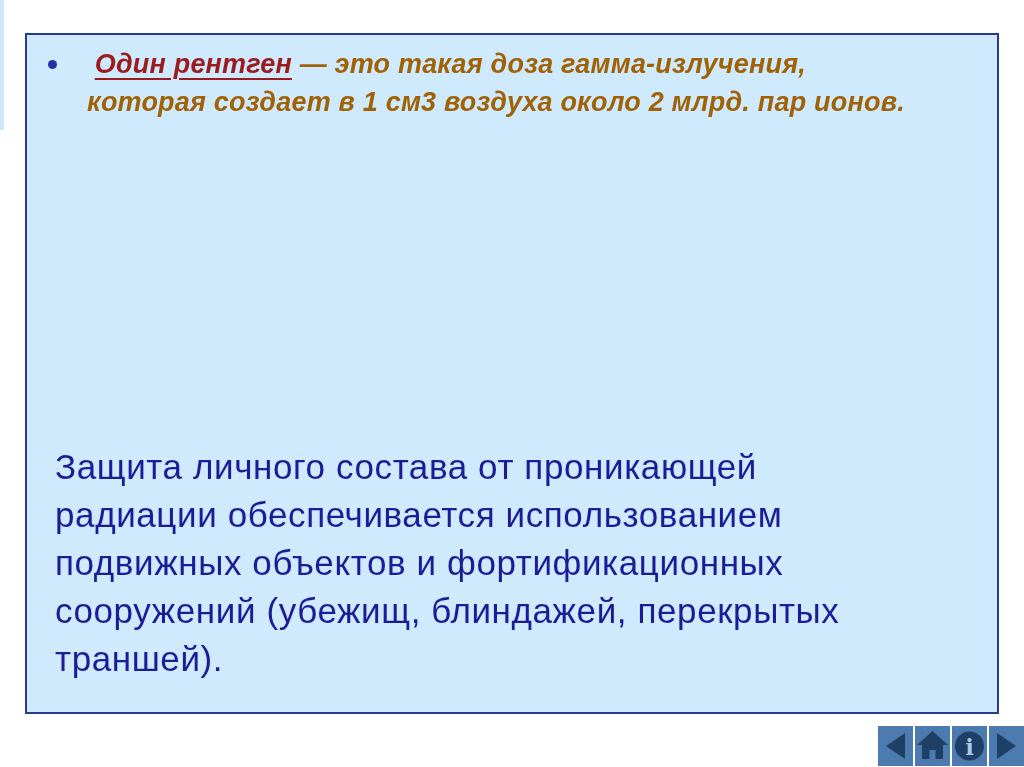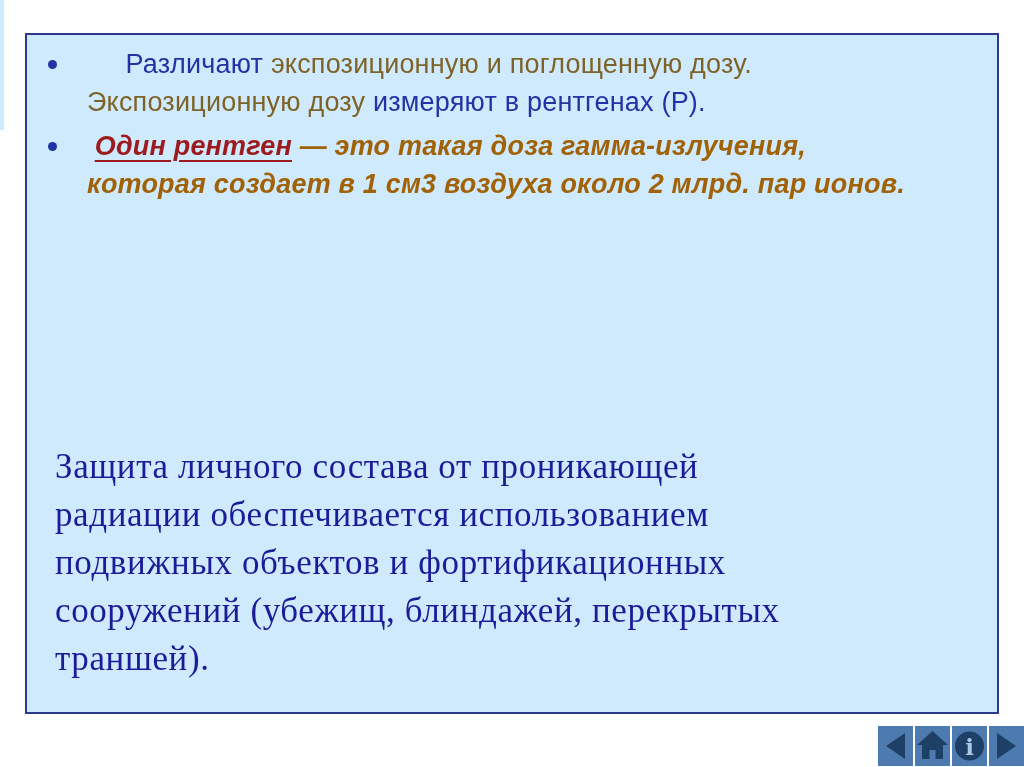--- a/index.html
+++ b/index.html
@@ -65,21 +65,20 @@
     text-underline-offset: 5px;
   }
   .paragraph {
     position: absolute;
     left: 28px; top: 408px;
     width: 920px;
     font-size: 35px;
     line-height: 48px;
     letter-spacing: 0.6px;
     white-space: pre-wrap;
-    font-family: Liberation Serif, serif;
   }
   .nav-bar {
     position: absolute;
     right: 0; bottom: 1px;
     display: flex;
     gap: 2px;
   }
   .nav-button {
     width: 35px; height: 40px;
     border: none;
@@ -93,27 +92,20 @@
   .nav-button svg { display: block; }
 </style>
 </head>
 <body>
 
 <div class="slide">
   <div class="edge-sliver"></div>
 
   <div class="content-box">
     <div class="bullets">
-        <div class="bullet">
-          <div class="bullet-marker-col">
-            <span class="bullet-dot" style="background: rgb(34, 51, 165);"></span>
-          </div>
-          <div class="bullet-text"><span class="seg" style="color: rgb(34, 51, 165);">     Различают </span><span class="seg" style="color: rgb(126, 99, 40);">экспозиционную и поглощенную дозу.
-Экспозиционную дозу </span><span class="seg" style="color: rgb(34, 51, 165);">измеряют в рентгенах (Р).</span></div>
-        </div>
         <div class="bullet">
           <div class="bullet-marker-col">
             <span class="bullet-dot" style="background: rgb(34, 51, 165);"></span>
           </div>
           <div class="bullet-text"><span class="seg bold italic" style="color: rgb(156, 27, 30);"> </span><span class="seg bold italic underline" style="color: rgb(156, 27, 30); text-decoration-color: rgb(156, 27, 30);">Один рентген</span><span class="seg bold italic" style="color: #a16207;"> — это такая доза гамма-излучения,
 которая создает в 1 см3 воздуха около 2 млрд. пар ионов.</span></div>
         </div>
       </div>
     <div class="paragraph" style="color: rgb(28, 28, 153);">Защита личного состава от проникающей
 радиации обеспечивается использованием

